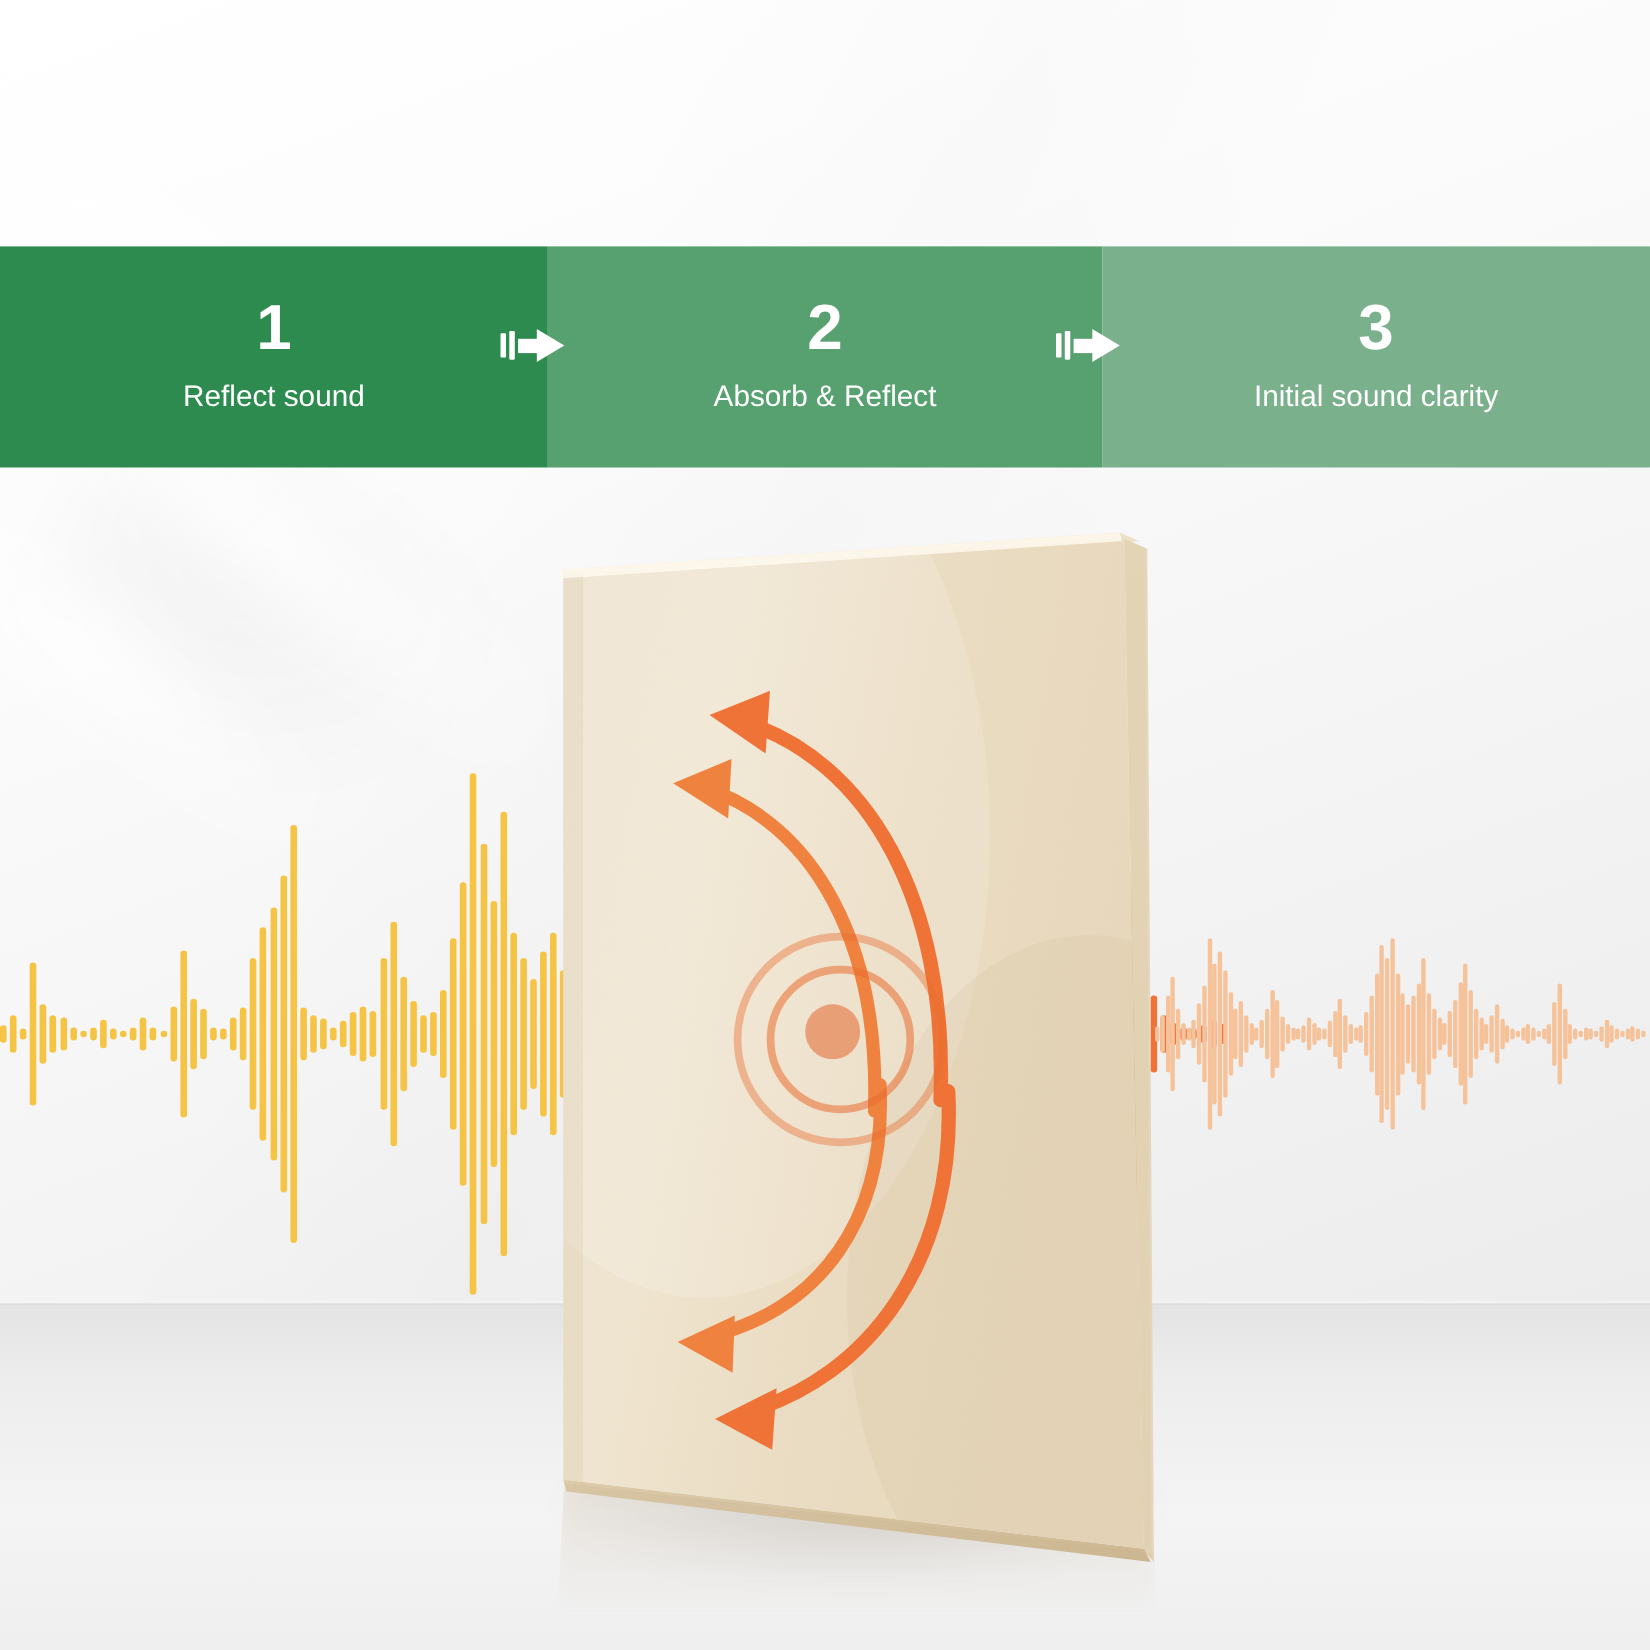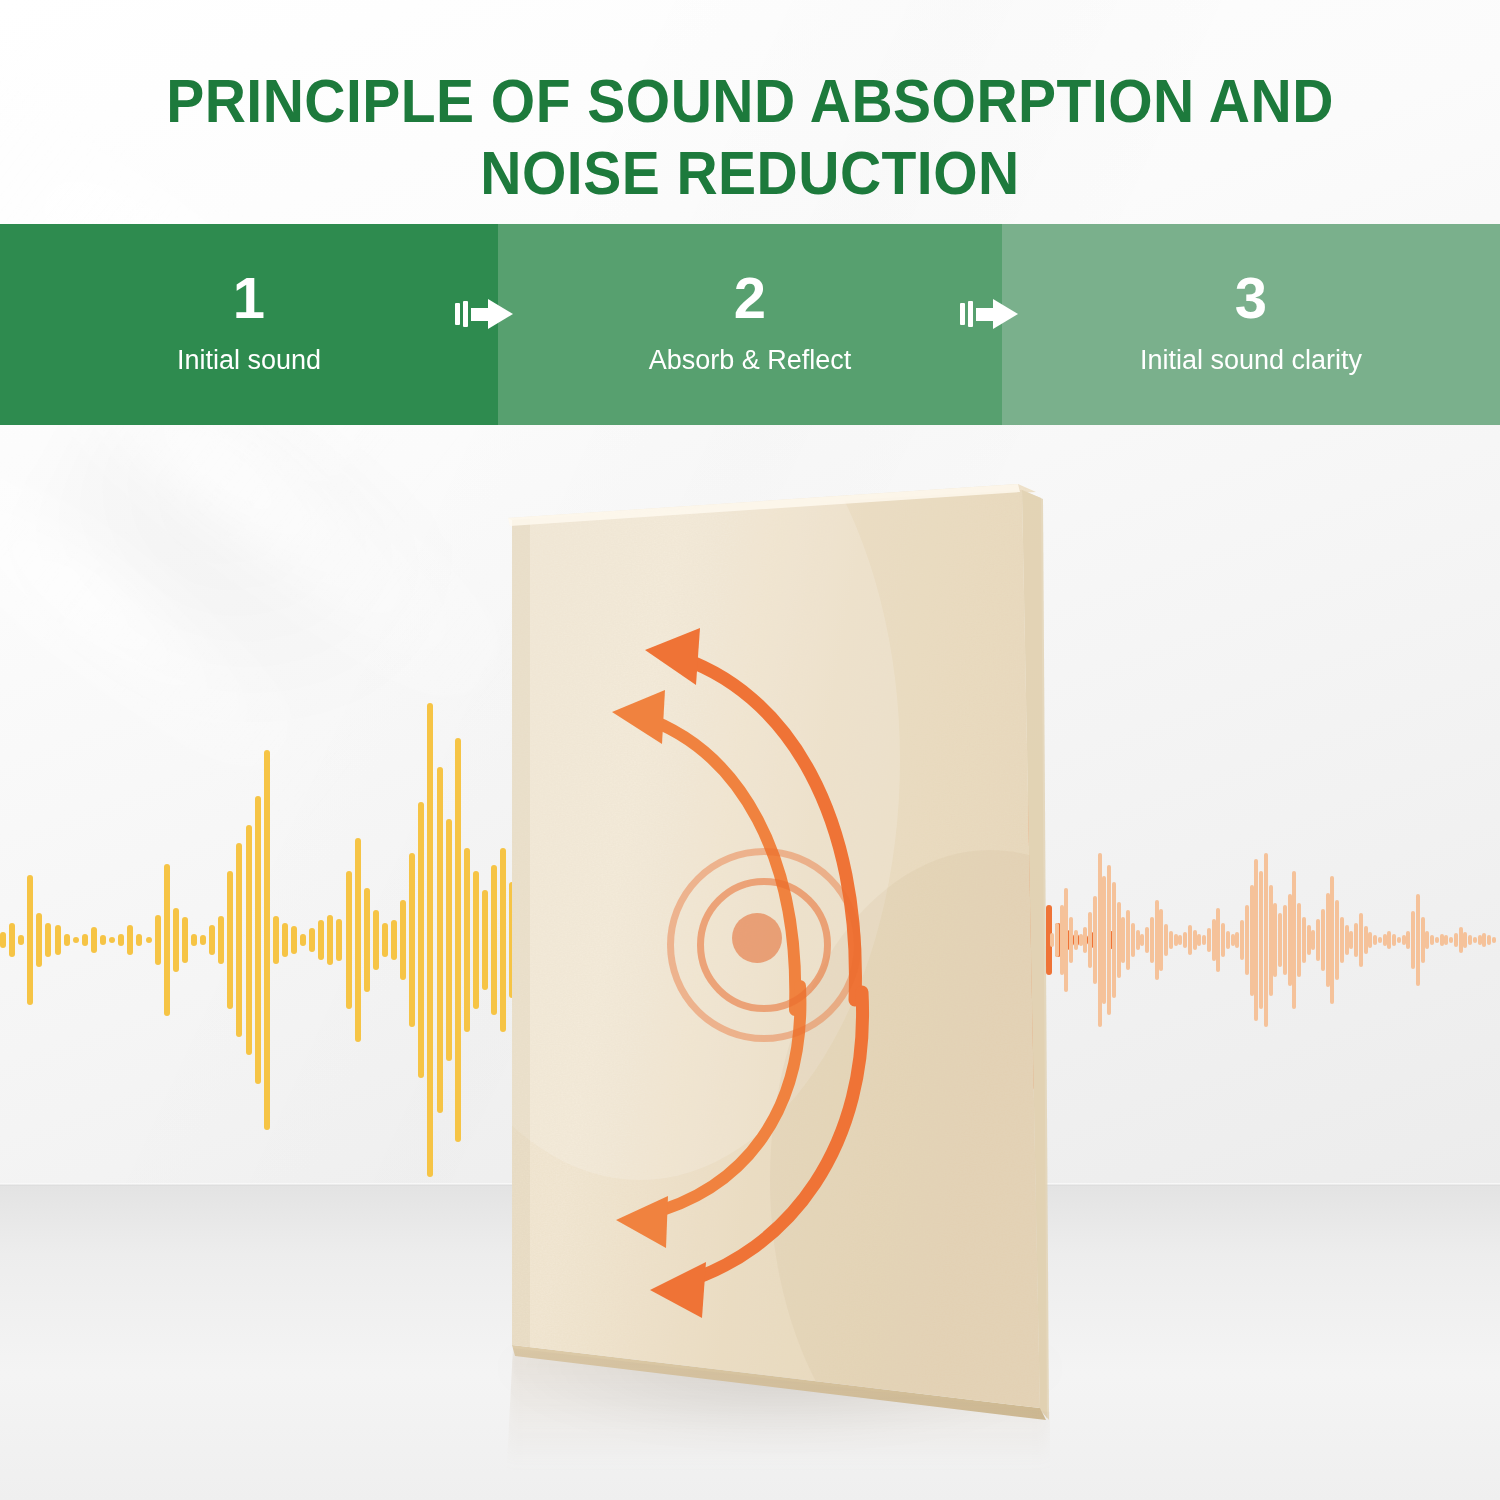--- a/index.html
+++ b/index.html
@@ -135,29 +135,25 @@
 <div id="stage">
 
   <div class="bg-wall"></div>
   <div class="bg-floor"></div>
   <div class="horizon"></div>
   <div class="shade-a"></div>
   <div class="light-streak streak-a"></div>
   <div class="light-streak streak-b"></div>
   <div class="light-streak streak-c"></div>
 
-  <div class="title-wrap">
-    <div class="title-line">PRINCIPLE OF SOUND ABSORPTION AND</div>
-    <div class="title-line">NOISE REDUCTION</div>
-  </div>
 
   <div class="steps">
     <div class="step step-1" style="background: rgb(46, 139, 79);">
       <div class="step-num">1</div>
-      <div class="step-label">Initial sound</div>
+      <div class="step-label">Reflect sound</div>
     </div>
     <div class="step step-2" style="background: rgb(87, 160, 111);">
       <div class="step-num">2</div>
       <div class="step-label">Absorb &amp; Reflect</div>
     </div>
     <div class="step step-3" style="background: rgb(122, 176, 140);">
       <div class="step-num">3</div>
       <div class="step-label">Initial sound clarity</div>
     </div>
   </div>

